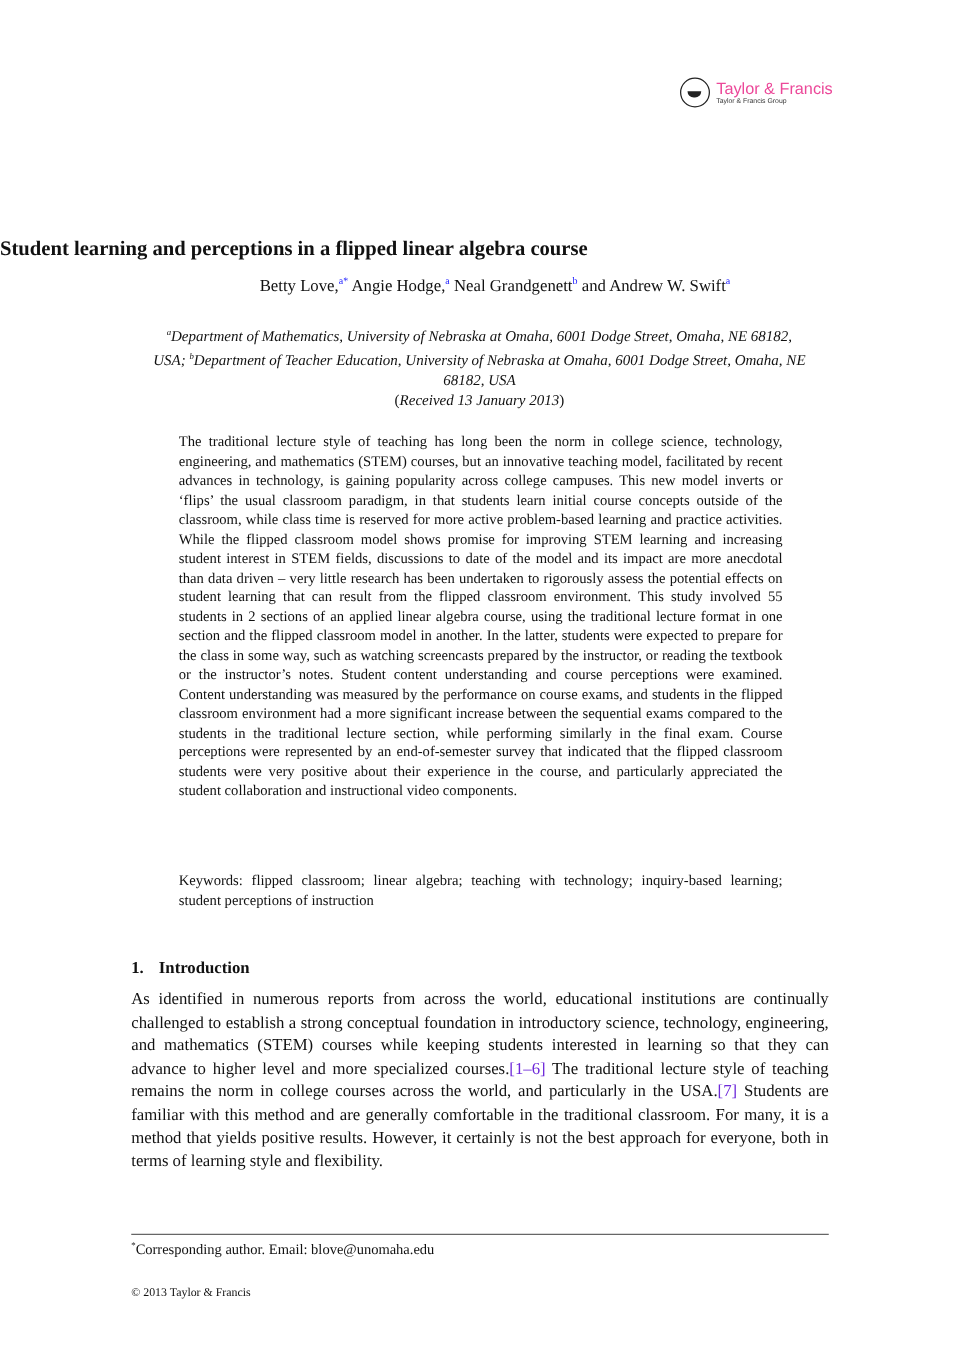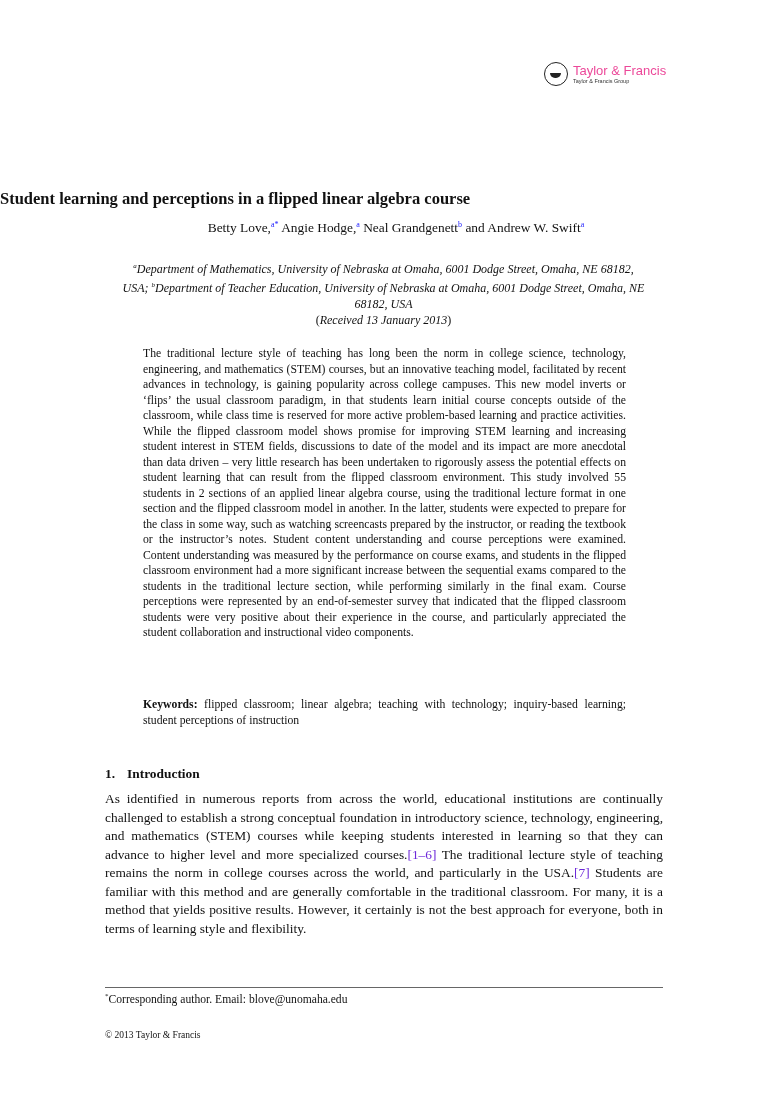--- a/index.html
+++ b/index.html
@@ -14,21 +14,21 @@
   .logo .t2 { font-size: 5.5px; line-height: 7px; color: #333; }
   .title { position: absolute; left: 0; width: 767px; top: 189px; text-align: left; font-weight: bold; font-size: 16.5px; }
   .authors { position: absolute; left: 0; width: 720px; top: 220px; text-align: center; font-size: 13.4px; margin-left: 36px; }
   .authors sup { color: #1a1aff; font-size: 8px; }
   .affil { position: absolute; left: 120px; width: 527px; top: 258px; text-align: center; font-style: italic; font-size: 12px; line-height: 16px; }
   .affil sup { font-size: 7px; }
   .received { position: absolute; left: 0; width: 767px; top: 313px; text-align: center; font-size: 12px; }
   .received i { font-style: italic; }
   .abstract { position: absolute; left: 143px; width: 483px; top: 346px; font-size: 11.7px; line-height: 15.5px; text-align: justify; }
   .keywords { position: absolute; left: 143px; width: 483px; top: 697px; font-size: 11.7px; line-height: 15.5px; text-align: justify; }
-  .keywords b { font-weight: bold; }
+  .keywords b { font-weight: normal; }
   .sec { position: absolute; left: 105px; top: 766px; font-weight: bold; font-size: 13.4px; }
   .sec .num { margin-right: 12px; }
   .intro { position: absolute; left: 105px; width: 558px; top: 790px; font-size: 13.4px; line-height: 18.5px; text-align: justify; hyphens: manual; }
   .intro .ref { color: #6d28d9; }
   .rule { position: absolute; left: 105px; width: 558px; top: 987px; height: 1.4px; background: #666; }
   .foot { position: absolute; left: 105px; top: 992px; font-size: 11.6px; }
   .foot sup { font-size: 7px; }
   .copy { position: absolute; left: 105px; top: 1030px; font-size: 9.5px; }
 </style>
 </head>

